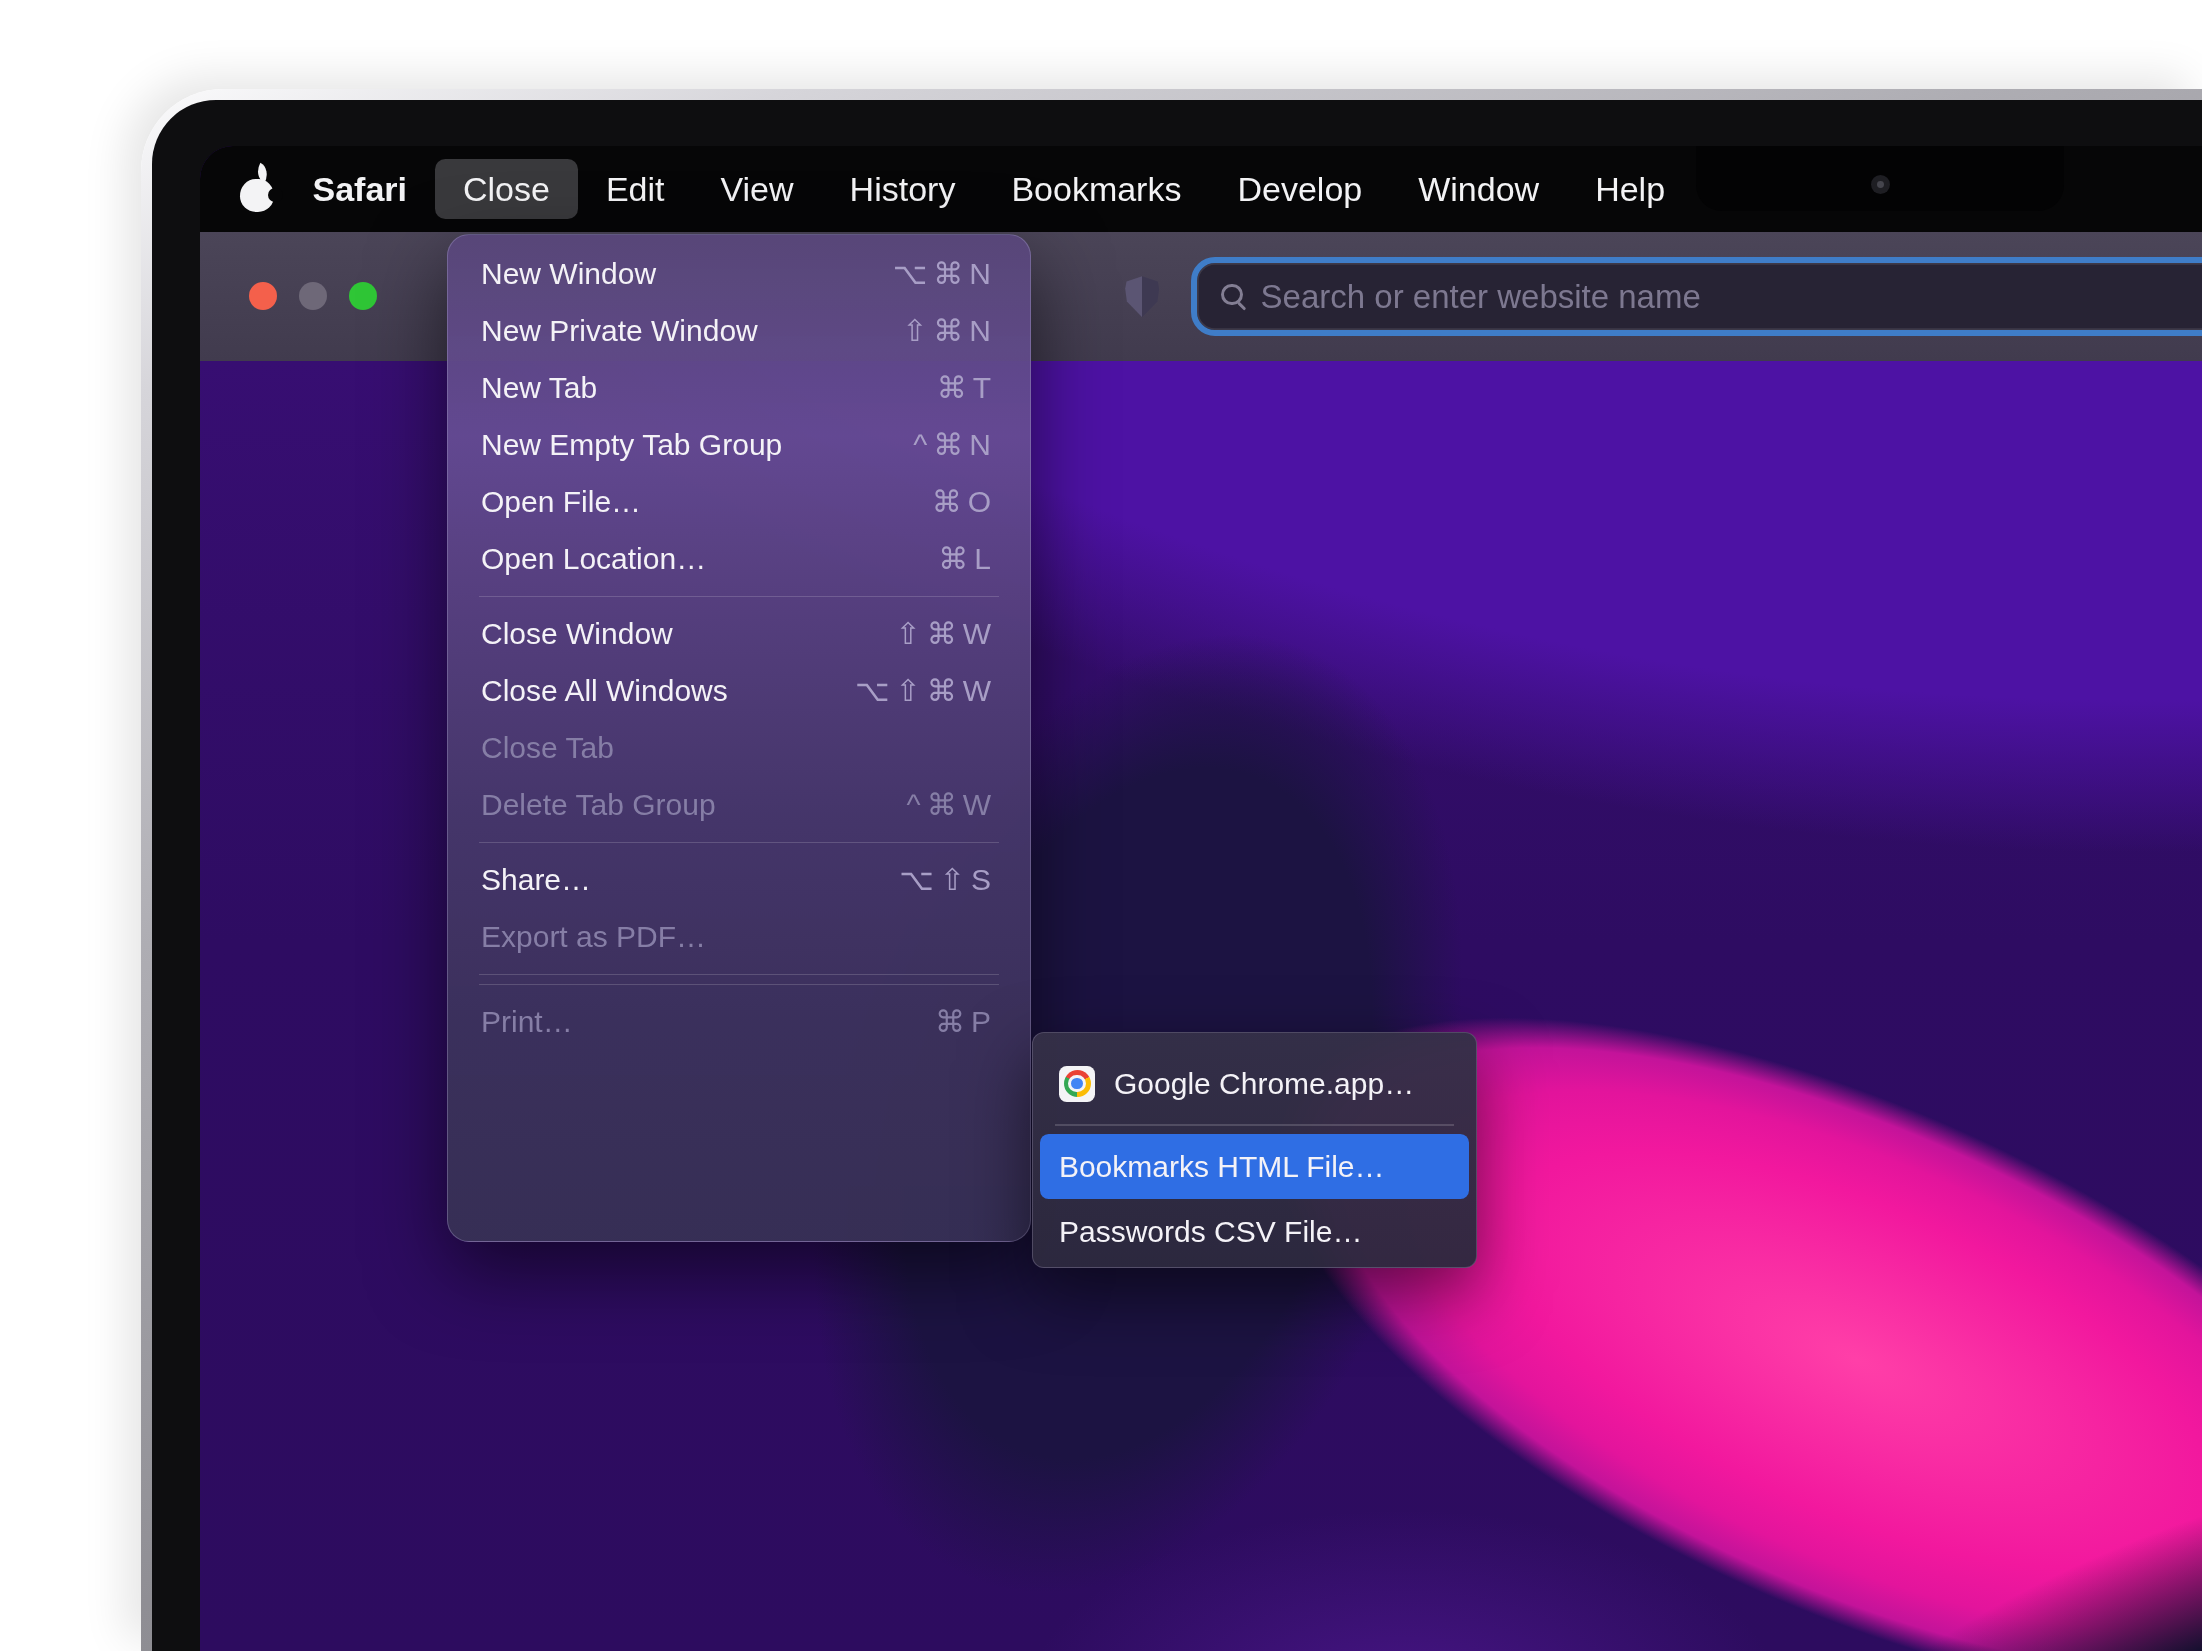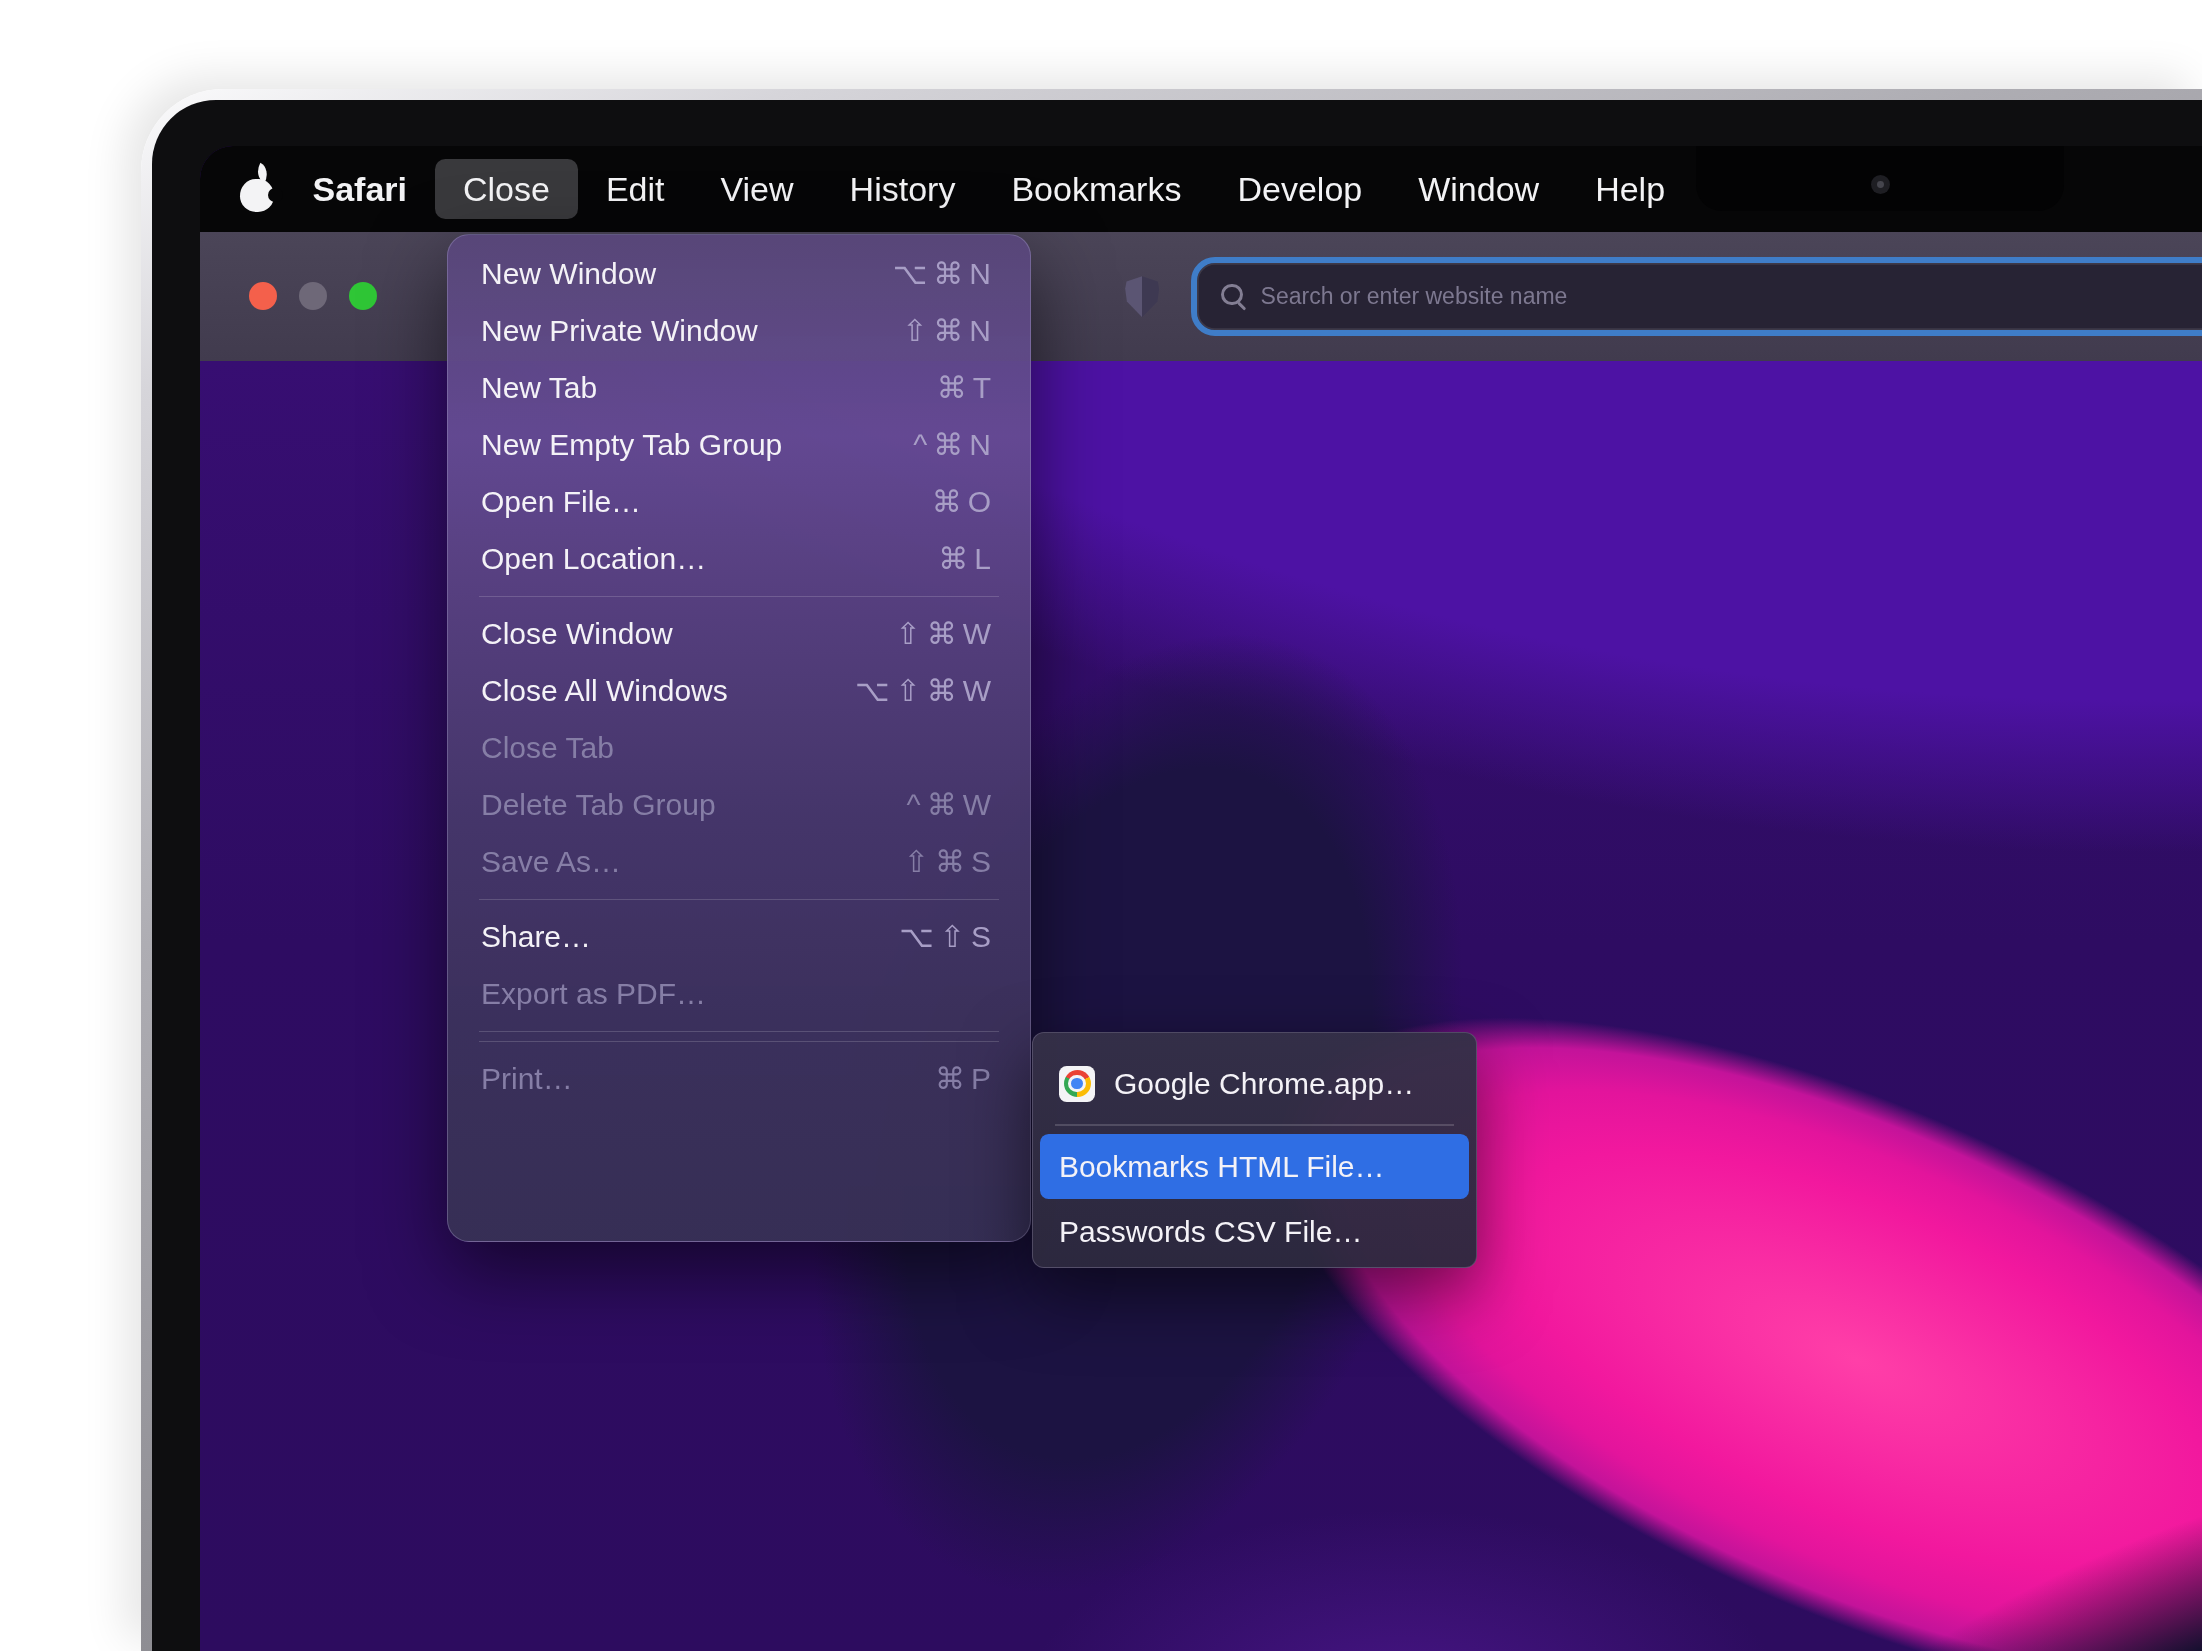--- a/index.html
+++ b/index.html
@@ -51,21 +51,21 @@
   .search-ring { position:absolute; left:991px; top:25px; width:1256px; height:79px;
     border:6.9px solid var(--focus-ring-blue); border-radius:24px; background:#272334;
     box-shadow:inset 0 0 0 1.7px rgba(255,255,255,0.10);
     display:flex; align-items:center; padding-left:22.4px; }
   .mag { position:relative; width:29px; height:29px; flex:none; }
   .mag::before { content:''; position:absolute; left:1.7px; top:1.7px; width:15.5px; height:15.5px;
     border:3px solid #837e93; border-radius:50%; }
   .mag::after { content:''; position:absolute; left:20.6px; top:19px; width:3.4px; height:9.5px;
     background:#837e93; border-radius:1.7px; transform:rotate(-45deg); }
   .search-input { background:transparent; border:none; outline:none; margin-left:12px;
-    font-family:"Liberation Sans", sans-serif; font-size:23px; color:#d8d5e2; width:860px; }
+    font-family:"Liberation Sans", sans-serif; font-size:33px; color:#d8d5e2; width:860px; }
   .search-input::placeholder { color:#7d7890; }
 
   
   .wallpaper { position:absolute; left:0; top:215px; right:0; height:1291px; overflow:hidden;
     background:linear-gradient(180deg,#370e72 0%, #2e0c62 45%, #2d0c5f 100%); z-index:1; }
   .wallpaper > div { position:absolute; }
   .wp-bright { left:-602px; top:-2882px; width:4646px; height:3355px; border-radius:50%;
     transform:rotate(9deg);
     background:radial-gradient(closest-side, #4d12a4 0%, #4d12a4 91%, rgba(77,18,164,0) 100%); }
   .wp-navy-wedge { left:637px; top:258px; width:602px; height:989px; border-radius:50%;
@@ -202,24 +202,20 @@
     <span class="shortcut">⌥⇧⌘W</span>
   </div>
   <div class="menu-row disabled">
     <span>Close Tab</span>
     <span class="shortcut"></span>
   </div>
   <div class="menu-row disabled">
     <span>Delete Tab Group</span>
     <span class="shortcut">^⌘W</span>
   </div>
-  <div class="menu-row disabled">
-    <span>Save As…</span>
-    <span class="shortcut">⇧⌘S</span>
-  </div>
   <div class="m-sep"></div>
   <div class="menu-row">
     <span>Share…</span>
     <span class="shortcut">⌥⇧S</span>
   </div>
   <div class="menu-row disabled">
     <span>Export as PDF…</span>
     <span class="shortcut"></span>
   </div>
   <div class="m-sep"></div>

